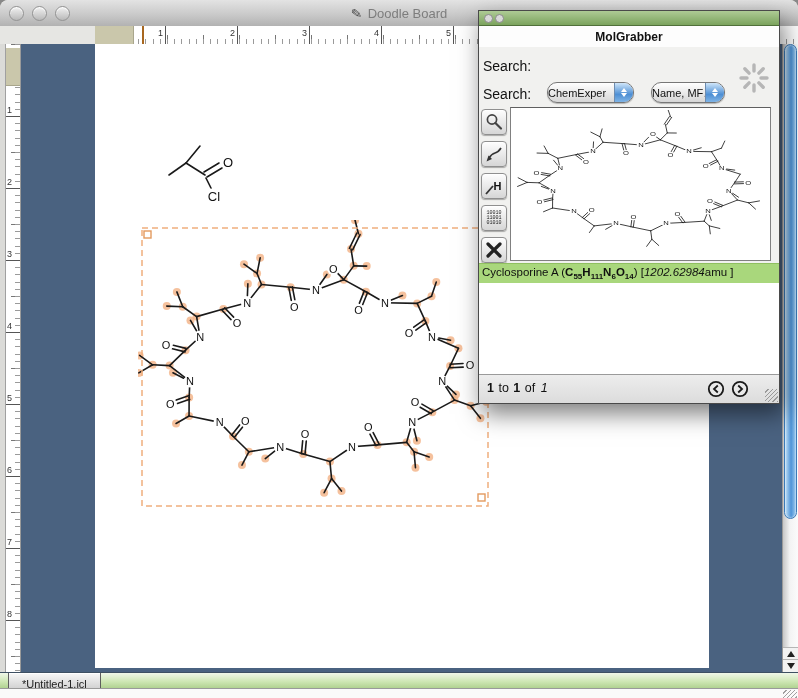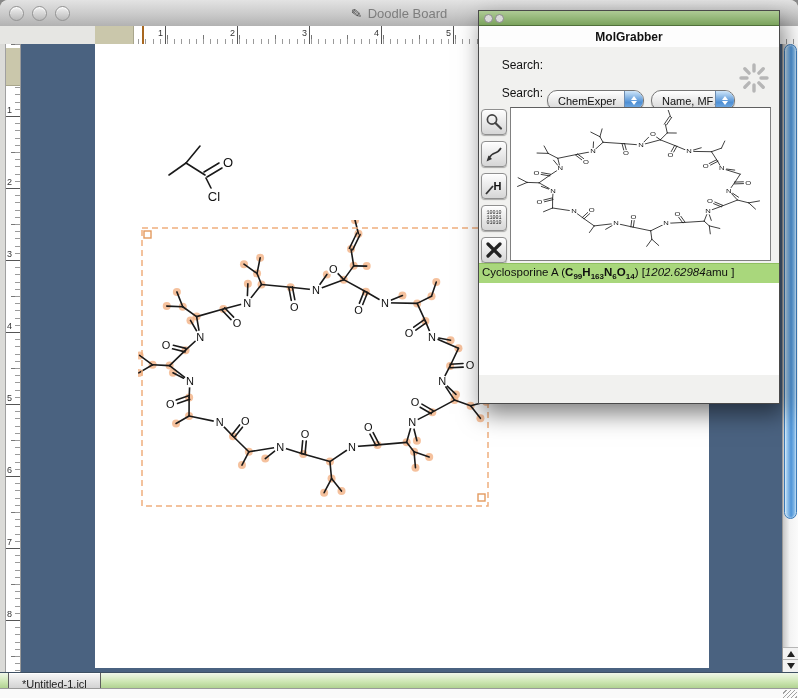--- a/index.html
+++ b/index.html
@@ -44,23 +44,23 @@
   
   .tabbar{position:absolute;left:0;top:672px;width:100%;height:16px;background:linear-gradient(#f0f7e9,#cde6b2 55%,#accf8c);border-top:1px solid #3e5063;}
   .tab{position:absolute;left:8px;top:0;height:16px;padding:4px 13px;background:linear-gradient(#f8f8f8,#bcbcbc);border:1px solid #5e5e5e;border-top:none;border-radius:0 0 9px 9px;font-size:11px;line-height:15px;color:#222;box-shadow:inset 0 1px 0 #fff;}
   .bstrip{position:absolute;left:0;top:688px;width:100%;height:10px;background:#fafafa;border-top:1px solid #9a9a9a;}
   .wingrip{position:absolute;right:1px;bottom:1px;width:14px;height:8px;background:repeating-linear-gradient(135deg,transparent 0 2px,#a0a0a0 2px 3px);}
   
   .palette{position:absolute;left:478px;top:10px;width:300px;height:392px;background:#f1f1ef;border:1px solid #4a4a4a;box-shadow:4px 10px 22px rgba(0,0,0,.5);z-index:40;}
   .pgreen{position:absolute;left:0;top:0;width:100%;height:14px;background:linear-gradient(#aecb95,#7ba35d);border-bottom:1px solid #50703a;}
   .pdot{position:absolute;top:3px;width:7px;height:7px;border-radius:50%;background:#d9d9d9;border:1px solid #8a8a8a;}
   .ptitle{position:absolute;left:0;top:15px;width:100%;height:21px;background:#fdfdfd;display:flex;align-items:center;justify-content:center;font-size:12px;font-weight:bold;color:#111;}
-  .flabel{position:absolute;left:4px;width:60px;text-align:right;font-size:12px;color:#111;}
+  .flabel{position:absolute;left:4px;width:60px;text-align:left;font-size:14px;color:#111;}
   .sinput{position:absolute;left:68px;top:45px;width:186px;height:15px;border:1px solid #7a9cc2;border-radius:9px;padding:0 9px;font-size:11px;font-family:"Liberation Sans",sans-serif;color:#000;outline:none;box-shadow:0 0 4px rgba(90,140,210,.8),inset 0 1px 2px rgba(0,0,0,.25);background:#fff;}
-  .popup{position:absolute;top:71px;height:19px;border:1px solid #777;border-radius:10px;background:linear-gradient(#fff,#d6d6d6);font-size:11px;color:#111;display:flex;align-items:center;padding-left:10px;box-shadow:0 1px 1px rgba(0,0,0,.25);margin-top:8px;}
+  .popup{position:absolute;top:71px;height:19px;border:1px solid #777;border-radius:10px;background:linear-gradient(#fff,#d6d6d6);font-size:11px;color:#111;display:flex;align-items:center;box-shadow:0 1px 1px rgba(0,0,0,.25);}
   .popcap{position:absolute;right:0;top:0;bottom:0;width:18px;border-radius:0 9px 9px 0;background:linear-gradient(#cfe6fa,#4e8fd4 60%,#7fb4e6);border-left:1px solid #6d8cb0;display:flex;flex-direction:column;align-items:center;justify-content:center;gap:1px;}
   .capup{width:0;height:0;border-left:3px solid transparent;border-right:3px solid transparent;border-bottom:4px solid #fff;}
   .capdn{width:0;height:0;border-left:3px solid transparent;border-right:3px solid transparent;border-top:4px solid #fff;}
   .spinner{position:absolute;left:258px;top:50px;}
   .toolcol{position:absolute;left:2px;top:98px;width:27px;}
   .toolbtn{width:24px;height:24px;margin-bottom:6px;border:1px solid #8f8f8f;border-radius:4px;background:linear-gradient(#fefefe,#d6d6d6);box-shadow:0 1px 1px rgba(0,0,0,.3), inset 0 1px 0 #fff;display:flex;align-items:center;justify-content:center;}
   .binlines{font-family:"Liberation Mono","DejaVu Sans Mono",monospace;font-size:5px;line-height:5px;color:#222;letter-spacing:0;}
   .preview{position:absolute;left:31px;top:96px;width:259px;height:152px;background:#fff;border:1px solid #808080;border-top-color:#5f5f5f;display:flex;align-items:center;justify-content:center;overflow:hidden;}
   .resultrow{position:absolute;left:0;top:252px;width:100%;height:20px;background:#a9d77c;border-top:1px solid #8fbf60;display:flex;align-items:center;padding-left:3px;box-sizing:border-box;font-size:11.5px;color:#101010;white-space:nowrap;}
   .resultrow sub{font-size:8px;}
@@ -596,18 +596,36 @@
             <text x="51.88685008995036" y="165.38234076509735">N</text>
             <circle cx="62.10378747188081" cy="116.77510726010911" r="6.2" fill="#fff"></circle>
             <text x="62.10378747188081" y="120.77510726010911">N</text>
             <circle cx="109.11695344798223" cy="82.71654244416216" r="6.2" fill="#fff"></circle>
             <text x="109.11695344798223" y="86.71654244416216">N</text>
           </g>
         </svg>
     </div>
 
     <div class="resultrow">
-      <span><span>Cyclosporine A (</span><b>C<sub>99</sub>H<sub>163</sub>N<sub>6</sub>O<sub>14</sub></b><span>) [</span><i>1202.62984</i><span>amu</span><span> ]</span></span>
+      <span><span>Cyclosporine A (</span><b>C<sub>55</sub>H<sub>111</sub>N<sub>6</sub>O<sub>14</sub></b><span>) [</span><i>1202.62984</i><span>amu</span><span> ]</span></span>
     </div>
     <div class="listarea"></div>
 
+    <div class="statusbar">
+      <div class="statustext">
+        <b>1</b>
+        <span>to</span>
+        <b>1</b>
+        <span>of</span>
+        <i>1</i>
+      </div>
+      <svg class="navbtn" style="right:54px" viewBox="0 0 18 18">
+        <circle cx="9" cy="9" r="7.2" fill="#e9e9e9" stroke="#1a1a1a" stroke-width="1.8"></circle>
+        <path d="M10.8 5.5 L7 9 L10.8 12.5" fill="none" stroke="#1a1a1a" stroke-width="1.8"></path>
+      </svg>
+      <svg class="navbtn" style="right:30px" viewBox="0 0 18 18">
+        <circle cx="9" cy="9" r="7.2" fill="#e9e9e9" stroke="#1a1a1a" stroke-width="1.8"></circle>
+        <path d="M7.2 5.5 L11 9 L7.2 12.5" fill="none" stroke="#1a1a1a" stroke-width="1.8"></path>
+      </svg>
+      <div class="pgrip"></div>
+    </div>
   </div>
 </div>
 
 </body></html>

